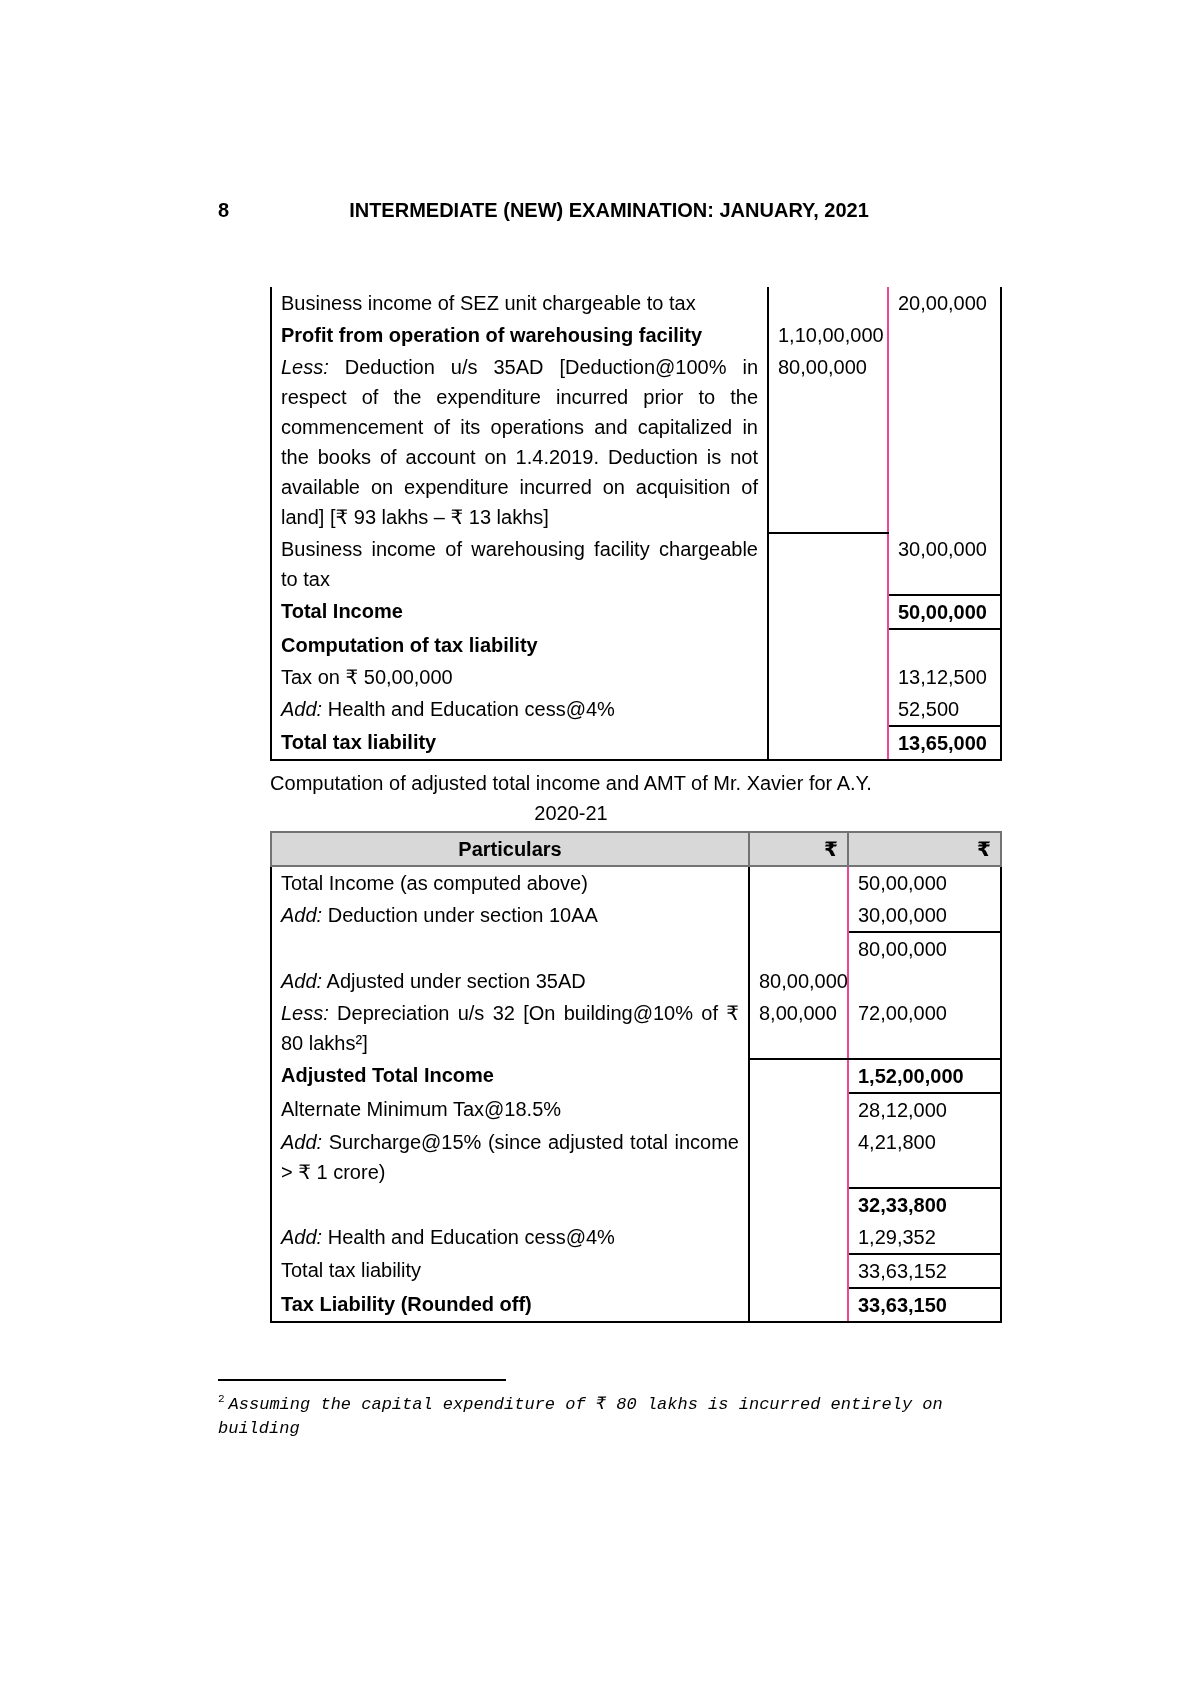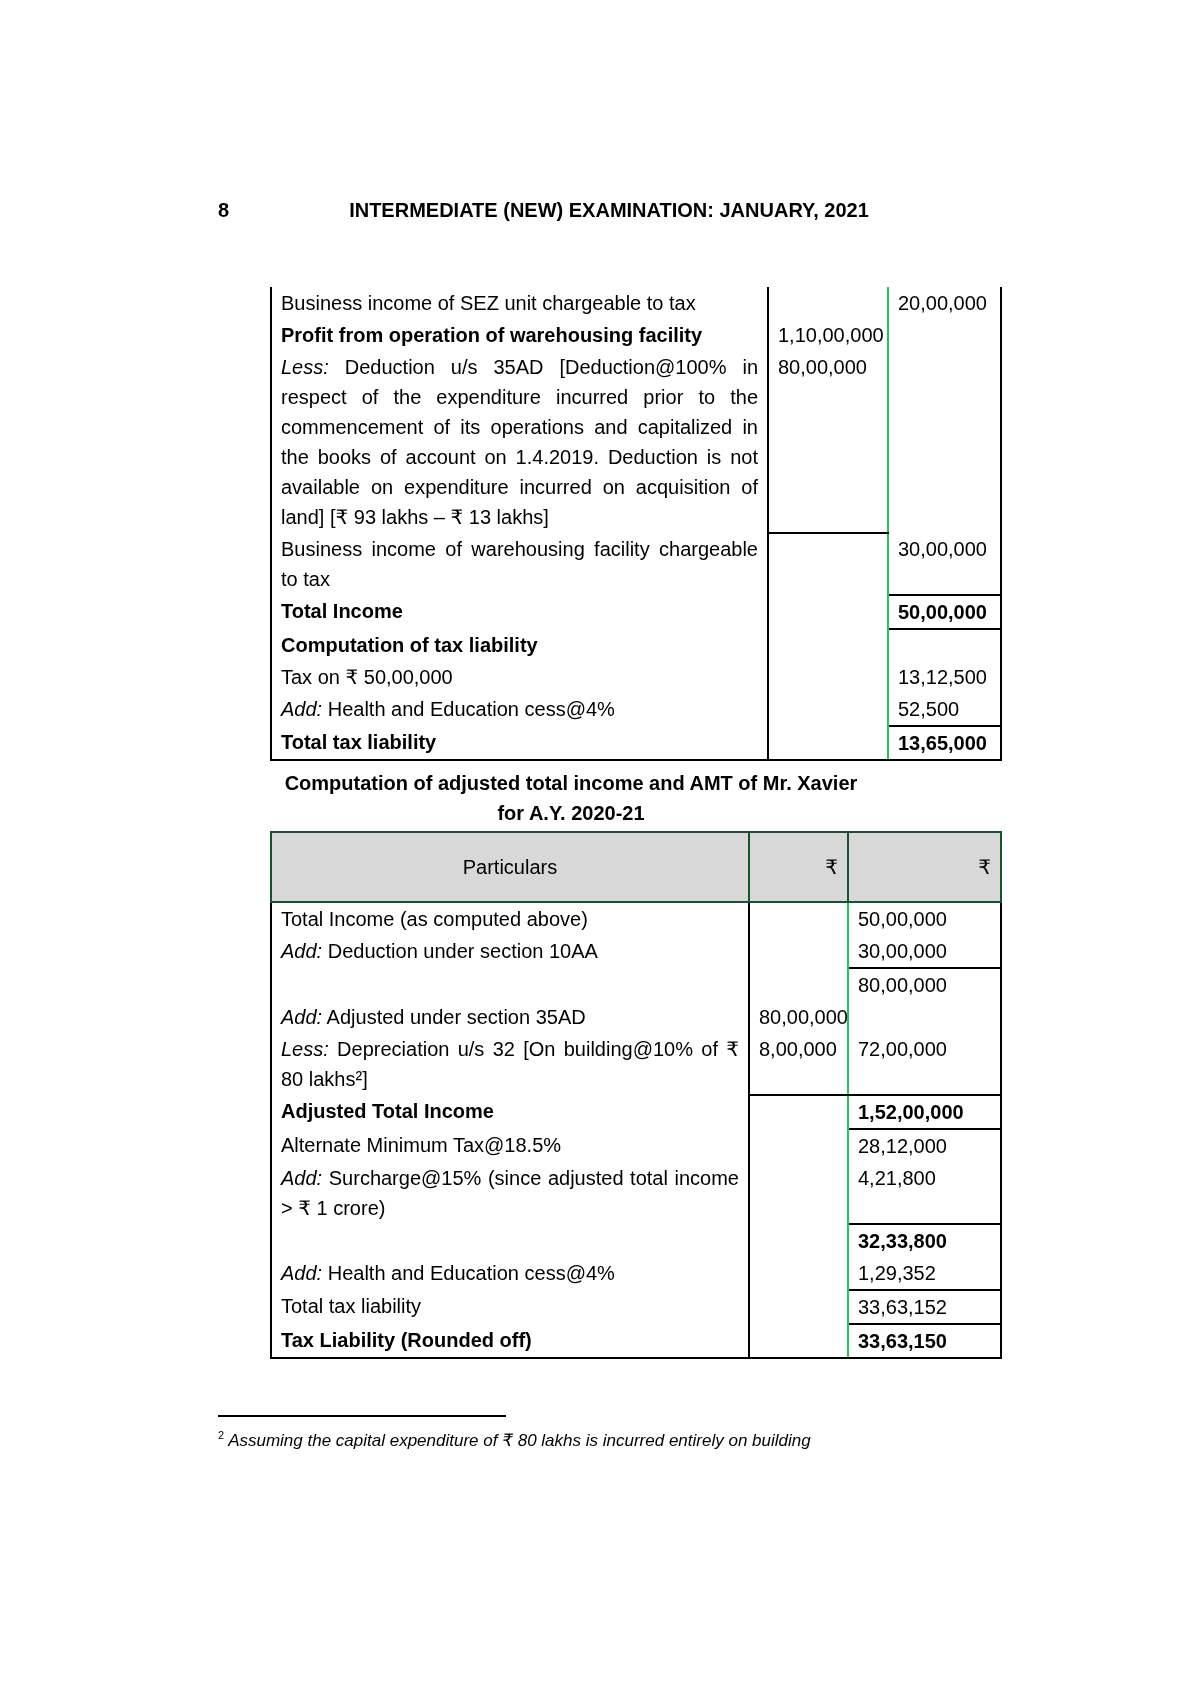--- a/index.html
+++ b/index.html
@@ -18,42 +18,42 @@
     overflow: hidden;
   }
   .doc-header { position: relative; text-align: center; font-weight: bold; height: 30px; }
   .page-num { position: absolute; left: 0; top: 0; font-weight: bold; }
 
   .tbl-wrap { margin-left: 52px; width: 602px; }
   table.t { border-collapse: collapse; table-layout: fixed; width: 730px; }
   table.t1 { margin-top: 62px; }
   .t td, .t th { vertical-align: top; padding: 1px 9px; font-size: 20px; line-height: 30px; }
   .t .c1 { border-left: 2px solid #000; border-right: 2px solid #000; }
-  .t .c2 { border-right: 2px solid #22c55e; }
+  .t .c2 { border-right: 2px solid #ec4899; }
   .t .c3 { border-right: 2px solid #000; }
   .num { text-align: left; }
   .bold { font-weight: bold; }
   .it { font-style: italic; }
   .just { text-align: justify; }
   .bb { border-bottom: 2px solid #000; }
   .gap { padding-bottom: 30px; }
   .t1 tr.last td, .t2 tr.last td { border-bottom: 2px solid #000; }
 
-  .section-title { text-align: center; font-weight: bold; margin: 7px 0 3px 0; }
+  .section-title { text-align: center; font-weight: normal; margin: 7px 0 3px 0; }
 
   .t2 th {
-    border: 2px solid #14532d;
+    border: 2px solid #737373;
     background: #d8d8d8;
-    font-weight: normal;
-    padding: 19px 9px;
+    font-weight: bold;
+    padding: 1px 9px;
   }
   .t2 th.hp { text-align: center; }
   .t2 th.hn { text-align: right; }
 
-  .footnote { margin-top: 56px; }
+  .footnote { margin-top: 56px; font-family: Liberation Mono, monospace; }
   .fn-rule { width: 288px; border-top: 2px solid #000; height: 0; }
   .fn-text { padding-top: 6px; font-style: italic; font-size: 17px; line-height: 24px; }
   .fn-text sup { font-size: 11px; font-style: normal; margin-right: 4px; }
 </style>
 </head>
 <body>
 
 <div class="page">
 
   <div class="doc-header">

